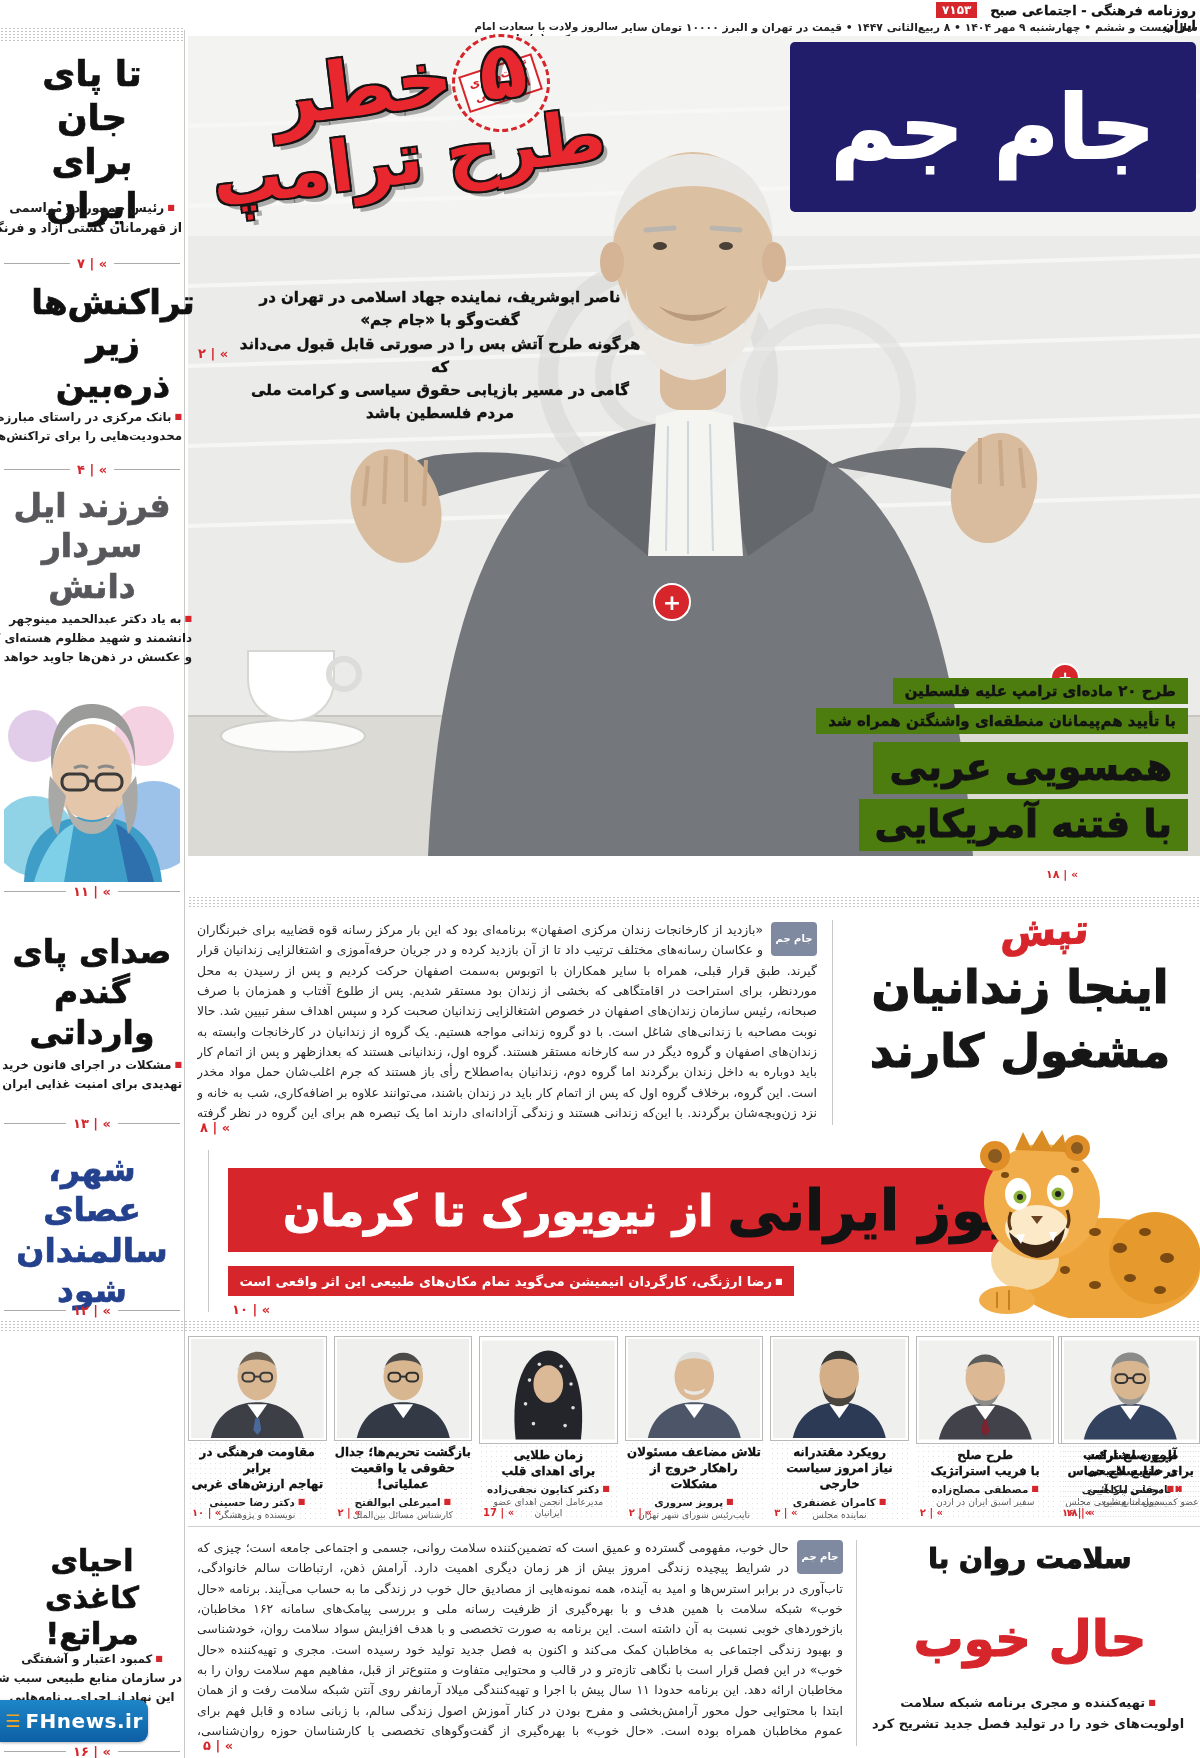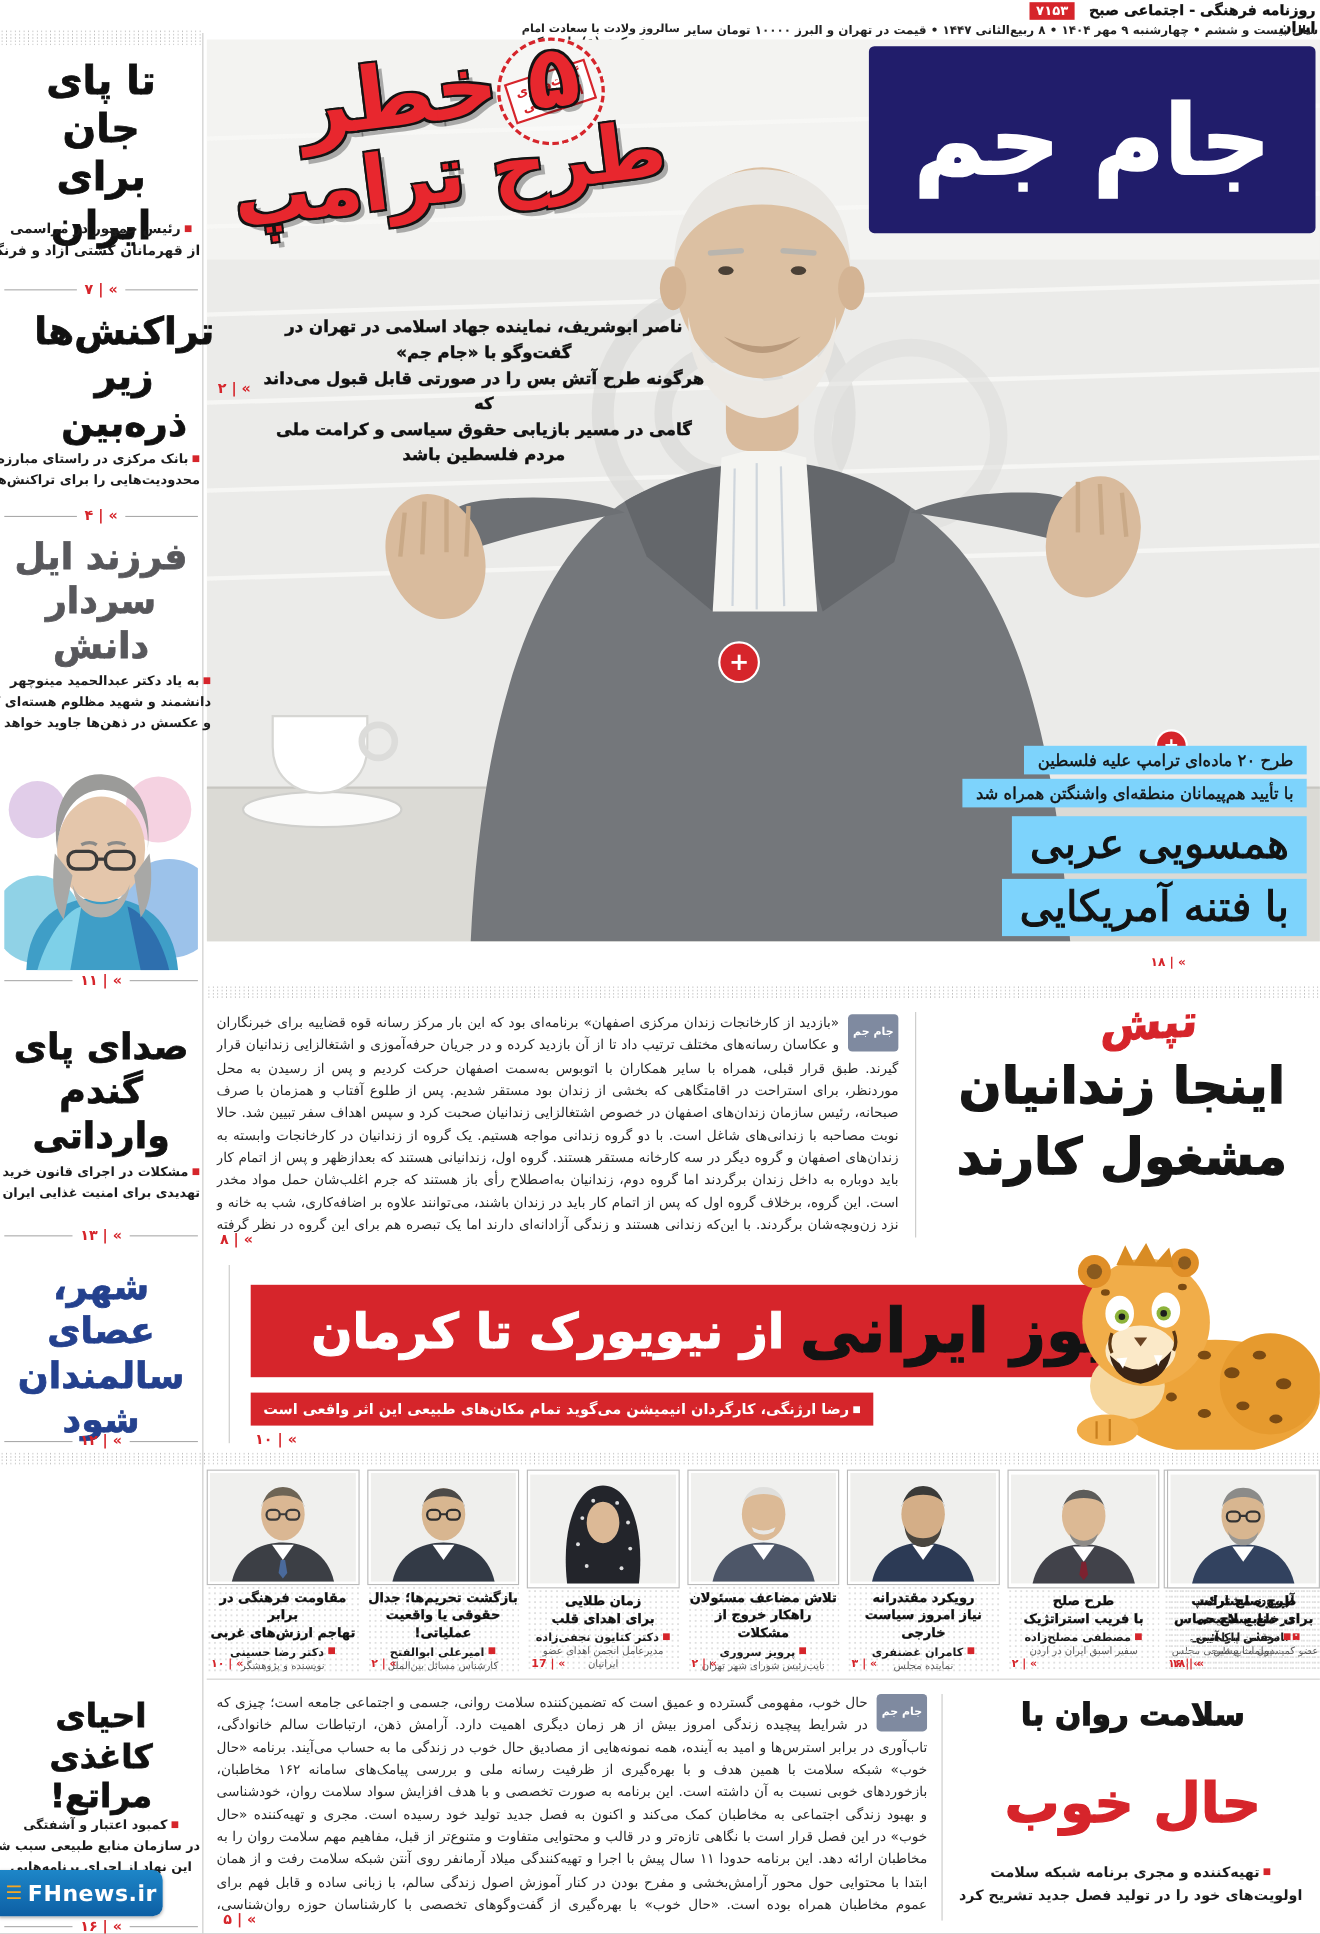--- a/index.html
+++ b/index.html
@@ -12,21 +12,21 @@
   .dek{font-size:12.5px;font-weight:bold;text-align:center;line-height:1.62;color:#1c1c1c;}
   .dek .dl{white-space:nowrap;}
   .sq{color:#d6252b;font-size:8px;vertical-align:2px;margin-left:3px;}
   .marker{color:#d6252b;font-weight:bold;font-size:13px;direction:ltr;unicode-bidi:isolate;}
   .refrow{display:flex;align-items:center;gap:7px;}
   .refrow .line{flex:1;height:1px;background:#aaa;}
   .vrule{width:1px;background:#c9c9c8;}
   .body-text{font-size:12.4px;line-height:1.64;text-align:justify;color:#2a2a2a;}
   .mini-logo{float:right;width:46px;height:34px;background:#7f8aa0;border-radius:4px;margin:2px 0 4px 8px;
              display:flex;align-items:center;justify-content:center;color:#fff;font-size:10px;font-weight:bold;}
-  .ystrip{position:absolute;right:12px;background:#7dd3fc;color:#131313;font-weight:normal;white-space:nowrap;}
+  .ystrip{position:absolute;right:12px;background:#4d7c0f;color:#131313;font-weight:bold;white-space:nowrap;}
   .kicker{font-size:15px;padding:4px 12px;-webkit-text-stroke:0.4px #131313;}
   .ybig{font-size:38px;padding:4px 16px;line-height:1.15;-webkit-text-stroke:1px #131313;}
   .redband{background:#d6252b;color:#fff;}
   .pcard{position:relative;flex:1;display:flex;flex-direction:column;}
   .pframe{border:1px solid #b9b9b9;background:#fff;padding:2px;height:102px;}
   .pframe svg{width:100%;height:100%;display:block;}
   .pcap{padding-top:4px;text-align:center;background-image:radial-gradient(#e0e0e0 0.6px,transparent 0.7px);background-size:5px 5px;flex:1;}
   .pt{font-size:11.8px;font-weight:bold;line-height:1.35;-webkit-text-stroke:0.3px #111;}
   .pn{font-size:10.3px;font-weight:bold;margin-top:3px;color:#9b1c20;}
   .pn .nm{color:#1c1c1c;}

